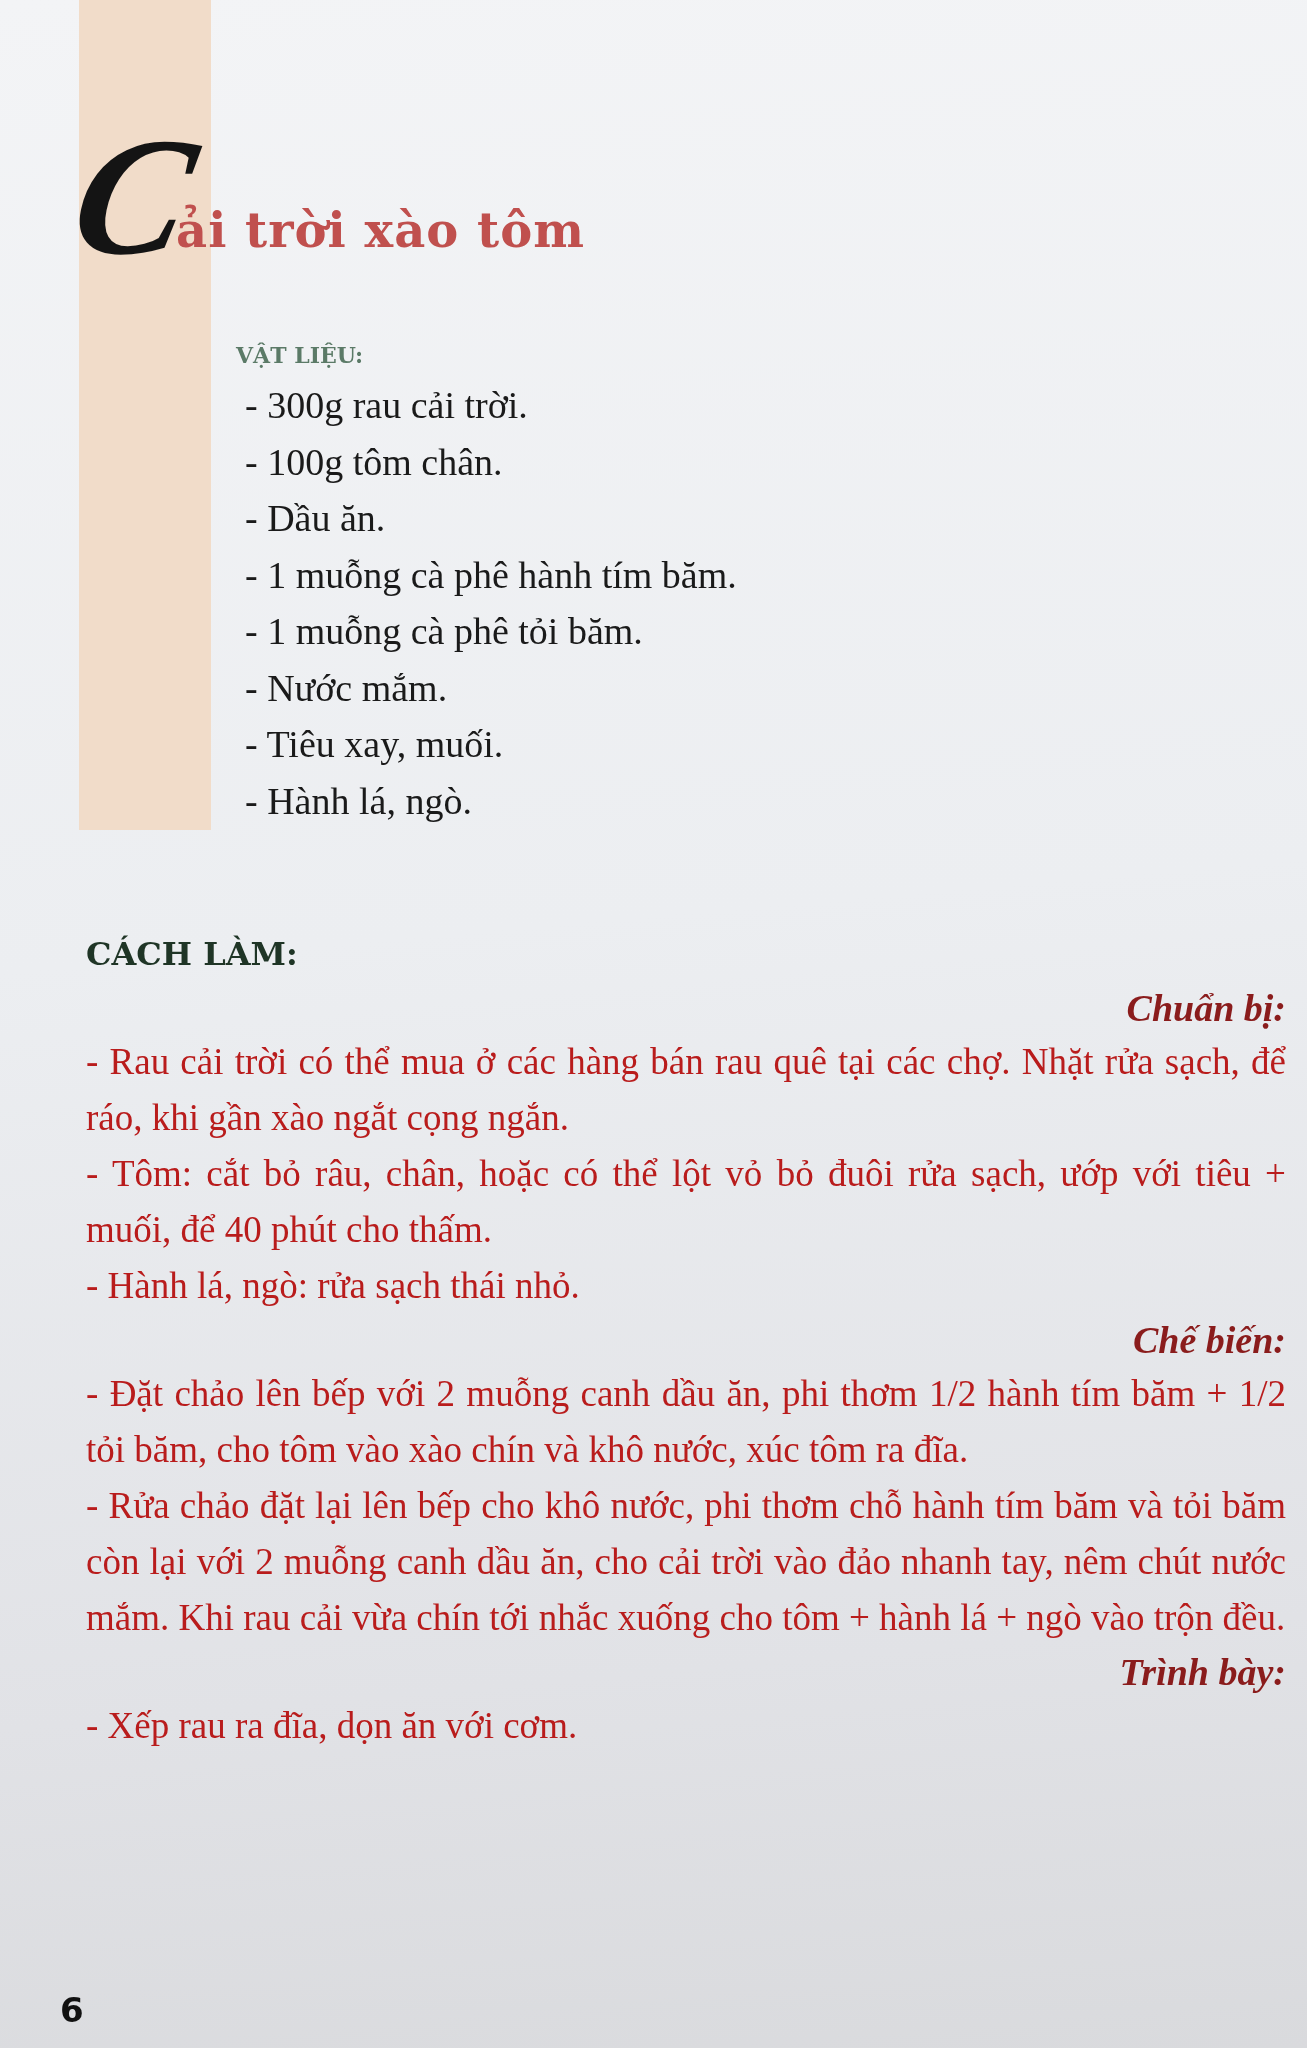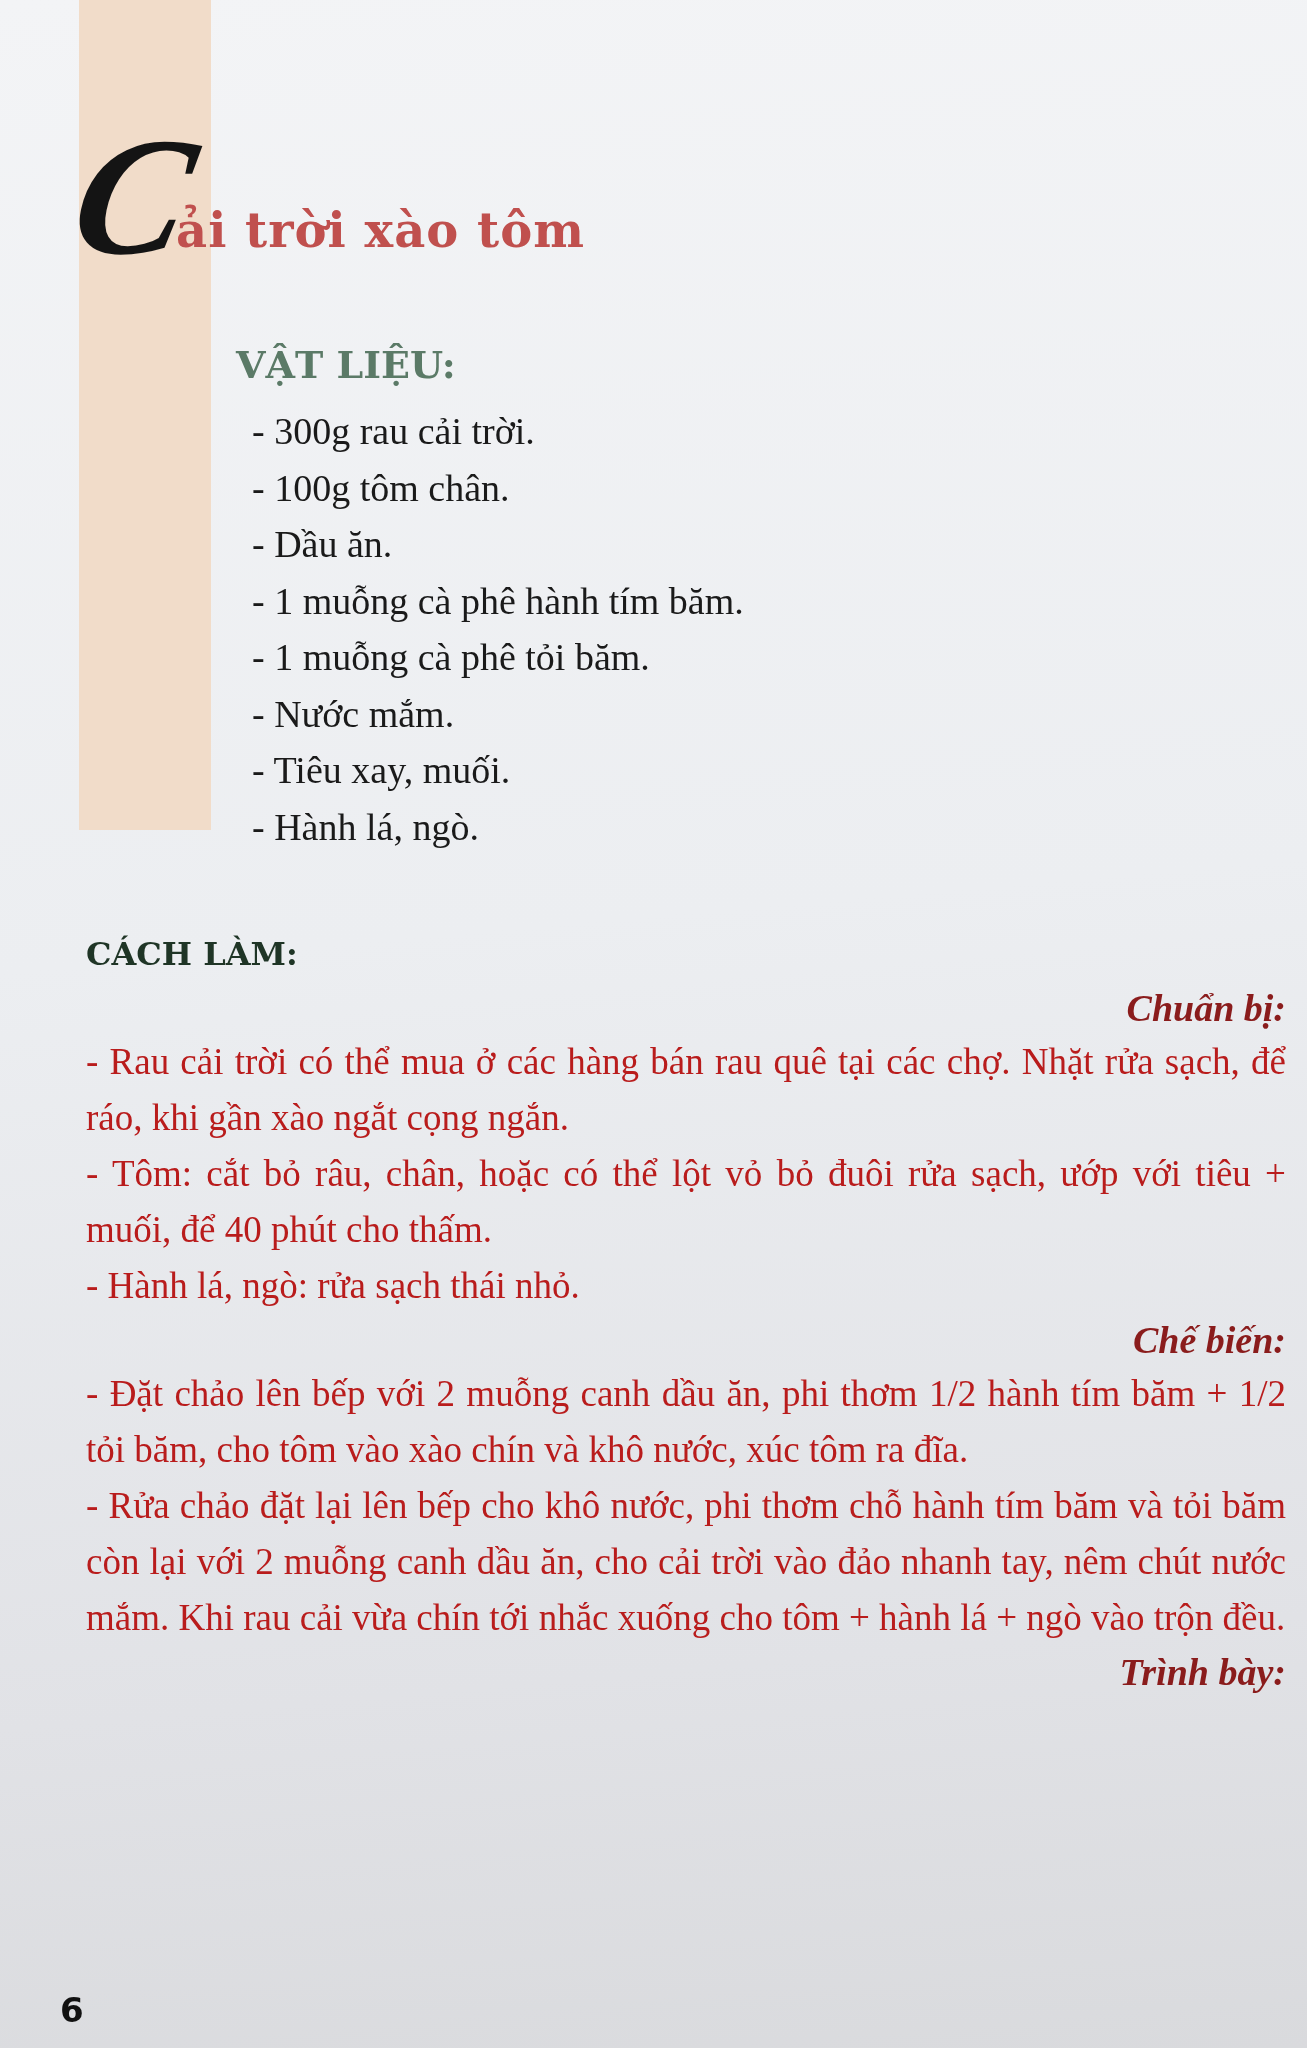--- a/index.html
+++ b/index.html
@@ -21,24 +21,24 @@
     font-family: "Liberation Serif", serif; font-style: italic; font-weight: bold;
     font-size: 168px; line-height: 1; color: #141414; transform: skewX(-12deg);
     margin-right: -14px;
   }
   .title .rest {
     font-family: "DejaVu Serif", serif; font-weight: bold; font-size: 48px;
     color: #c0504e; margin-bottom: 22px; letter-spacing: 1px;
   }
   .ingredients { position: absolute; left: 236px; top: 342px; }
   .ing-heading {
-    font-family: "DejaVu Serif", serif; font-weight: bold; font-size: 38px;
+    font-family: "DejaVu Serif", serif; font-weight: bold; font-size: 22px;
     color: #5b7a67; margin-bottom: 8px;
   }
-  .ing-list { list-style: none; margin: 16px; padding: 0; }
+  .ing-list { list-style: none; margin: 9px; padding: 0; }
   .ing-list li {
     font-family: "Liberation Serif", serif; font-size: 38px; line-height: 56.5px;
     color: #1a1a1a;
   }
   .method { position: absolute; left: 86px; top: 930px; width: 1200px; }
   .method-heading {
     font-family: "DejaVu Serif", serif; font-weight: bold; font-size: 32px;
     color: #1f3526; margin-bottom: 4px; line-height: 48px;
   }
   .sub-heading {
@@ -84,15 +84,16 @@
   <div class="sub-heading">Chuẩn bị:</div>
   <p class="para">- Rau cải trời có thể mua ở các hàng bán rau quê tại các chợ. Nhặt rửa sạch, để ráo, khi gần xào ngắt cọng ngắn.</p>
   <p class="para">- Tôm: cắt bỏ râu, chân, hoặc có thể lột vỏ bỏ đuôi rửa sạch, ướp với tiêu + muối, để 40 phút cho thấm.</p>
   <p class="para">- Hành lá, ngò: rửa sạch thái nhỏ.</p>
 
   <div class="sub-heading">Chế biến:</div>
   <p class="para">- Đặt chảo lên bếp với 2 muỗng canh dầu ăn, phi thơm 1/2 hành tím băm + 1/2 tỏi băm, cho tôm vào xào chín và khô nước, xúc tôm ra đĩa.</p>
   <p class="para">- Rửa chảo đặt lại lên bếp cho khô nước, phi thơm chỗ hành tím băm và tỏi băm còn lại với 2 muỗng canh dầu ăn, cho cải trời vào đảo nhanh tay, nêm chút nước mắm. Khi rau cải vừa chín tới nhắc xuống cho tôm + hành lá + ngò vào trộn đều.</p>
 
   <div class="sub-heading">Trình bày:</div>
+  <p class="para">- Xếp rau ra đĩa, dọn ăn với cơm.</p>
 </section>
 
 <div class="page-number">6</div>
 
 </body></html>

